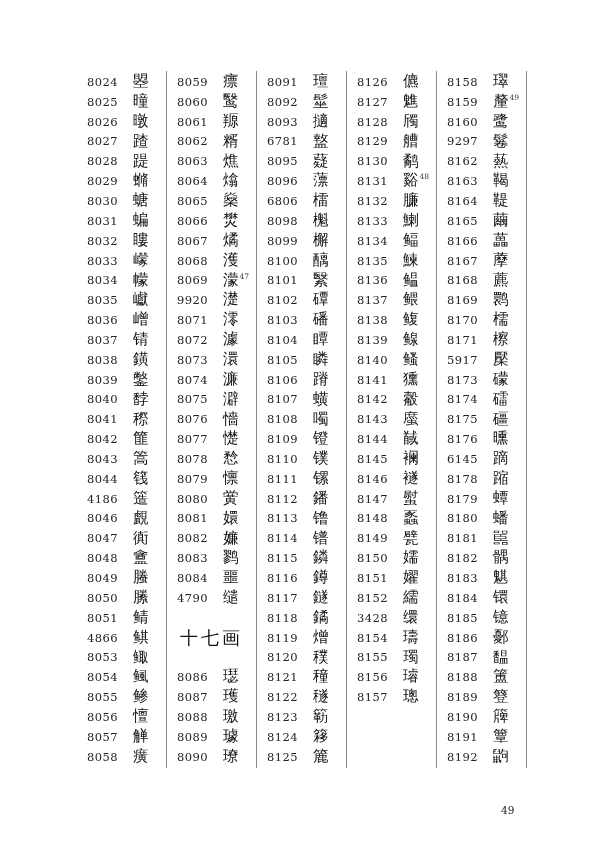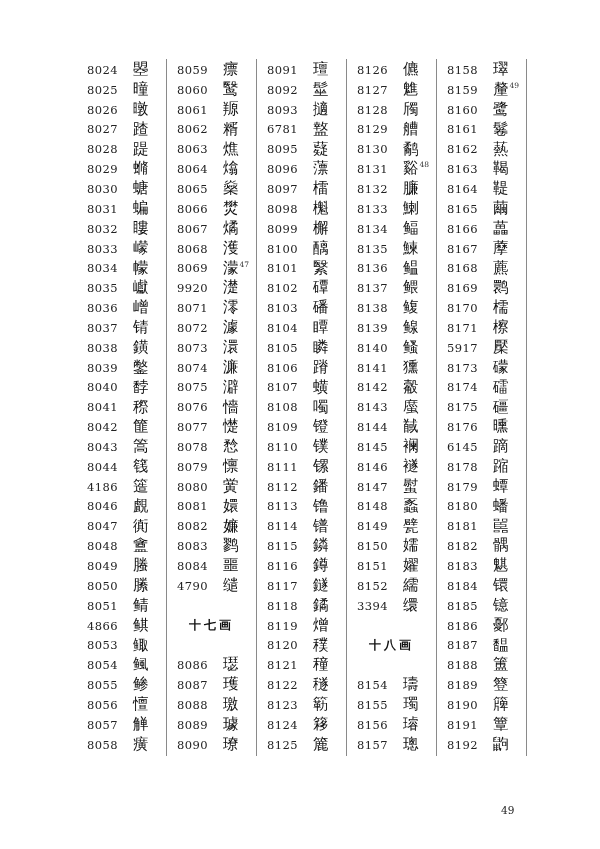--- a/index.html
+++ b/index.html
@@ -6,21 +6,21 @@
   .page{
     position:relative;
     width:600px;height:849px;
     background:#ffffff;
     font-family:"DejaVu Serif","Liberation Serif",serif;
     color:#1c1c1c;
     overflow:hidden;
   }
   .content{
     position:absolute;
-    left:77px;top:59px;
+    left:77px;top:71px;
     display:flex;
   }
   .col{
     width:90px;
     height:697px;
     box-sizing:border-box;
     border-right:1px solid #8a8a8a;
     display:flex;
     flex-direction:column;
     padding-top:1px;
@@ -50,22 +50,22 @@
     vertical-align:super;
     margin-left:1px;
     color:#333;
   }
   .sec-header{
     height:59.5px;
     flex:0 0 auto;
     display:flex;
     align-items:center;
     justify-content:center;
-    font-size:12px;
-    font-weight:bold;
+    font-size:18px;
+    font-weight:normal;
     letter-spacing:3px;
     color:#111;
   }
   .page-number{
     position:absolute;
     left:501px;top:804px;
     font-size:10.5px;
     color:#222;
   }
 </style>
@@ -366,21 +366,21 @@
         </div>
         <div class="row">
           <span class="num">8095</span>
           <span class="glyph">薿</span>
         </div>
         <div class="row">
           <span class="num">8096</span>
           <span class="glyph">薸</span>
         </div>
         <div class="row">
-          <span class="num">8097</span>
+          <span class="num">6806</span>
           <span class="glyph">檑</span>
         </div>
         <div class="row">
           <span class="num">8098</span>
           <span class="glyph">櫆</span>
         </div>
         <div class="row">
           <span class="num">8099</span>
           <span class="glyph">檞</span>
         </div>
@@ -592,24 +592,23 @@
         </div>
         <div class="row">
           <span class="num">8151</span>
           <span class="glyph">嬥</span>
         </div>
         <div class="row">
           <span class="num">8152</span>
           <span class="glyph">繻</span>
         </div>
         <div class="row">
-          <span class="num">3394</span>
+          <span class="num">3428</span>
           <span class="glyph">缳</span>
         </div>
-        <div class="sec-header">十八画</div>
         <div class="row">
           <span class="num">8154</span>
           <span class="glyph">璹</span>
         </div>
         <div class="row">
           <span class="num">8155</span>
           <span class="glyph">㻿</span>
         </div>
         <div class="row">
           <span class="num">8156</span>
@@ -627,21 +626,21 @@
         </div>
         <div class="row">
           <span class="num">8159</span>
           <span class="glyph">釐<sup>49</sup></span>
         </div>
         <div class="row">
           <span class="num">8160</span>
           <span class="glyph">鹭</span>
         </div>
         <div class="row">
-          <span class="num">8161</span>
+          <span class="num">9297</span>
           <span class="glyph">鬈</span>
         </div>
         <div class="row">
           <span class="num">8162</span>
           <span class="glyph">爇</span>
         </div>
         <div class="row">
           <span class="num">8163</span>
           <span class="glyph">鞨</span>
         </div>

